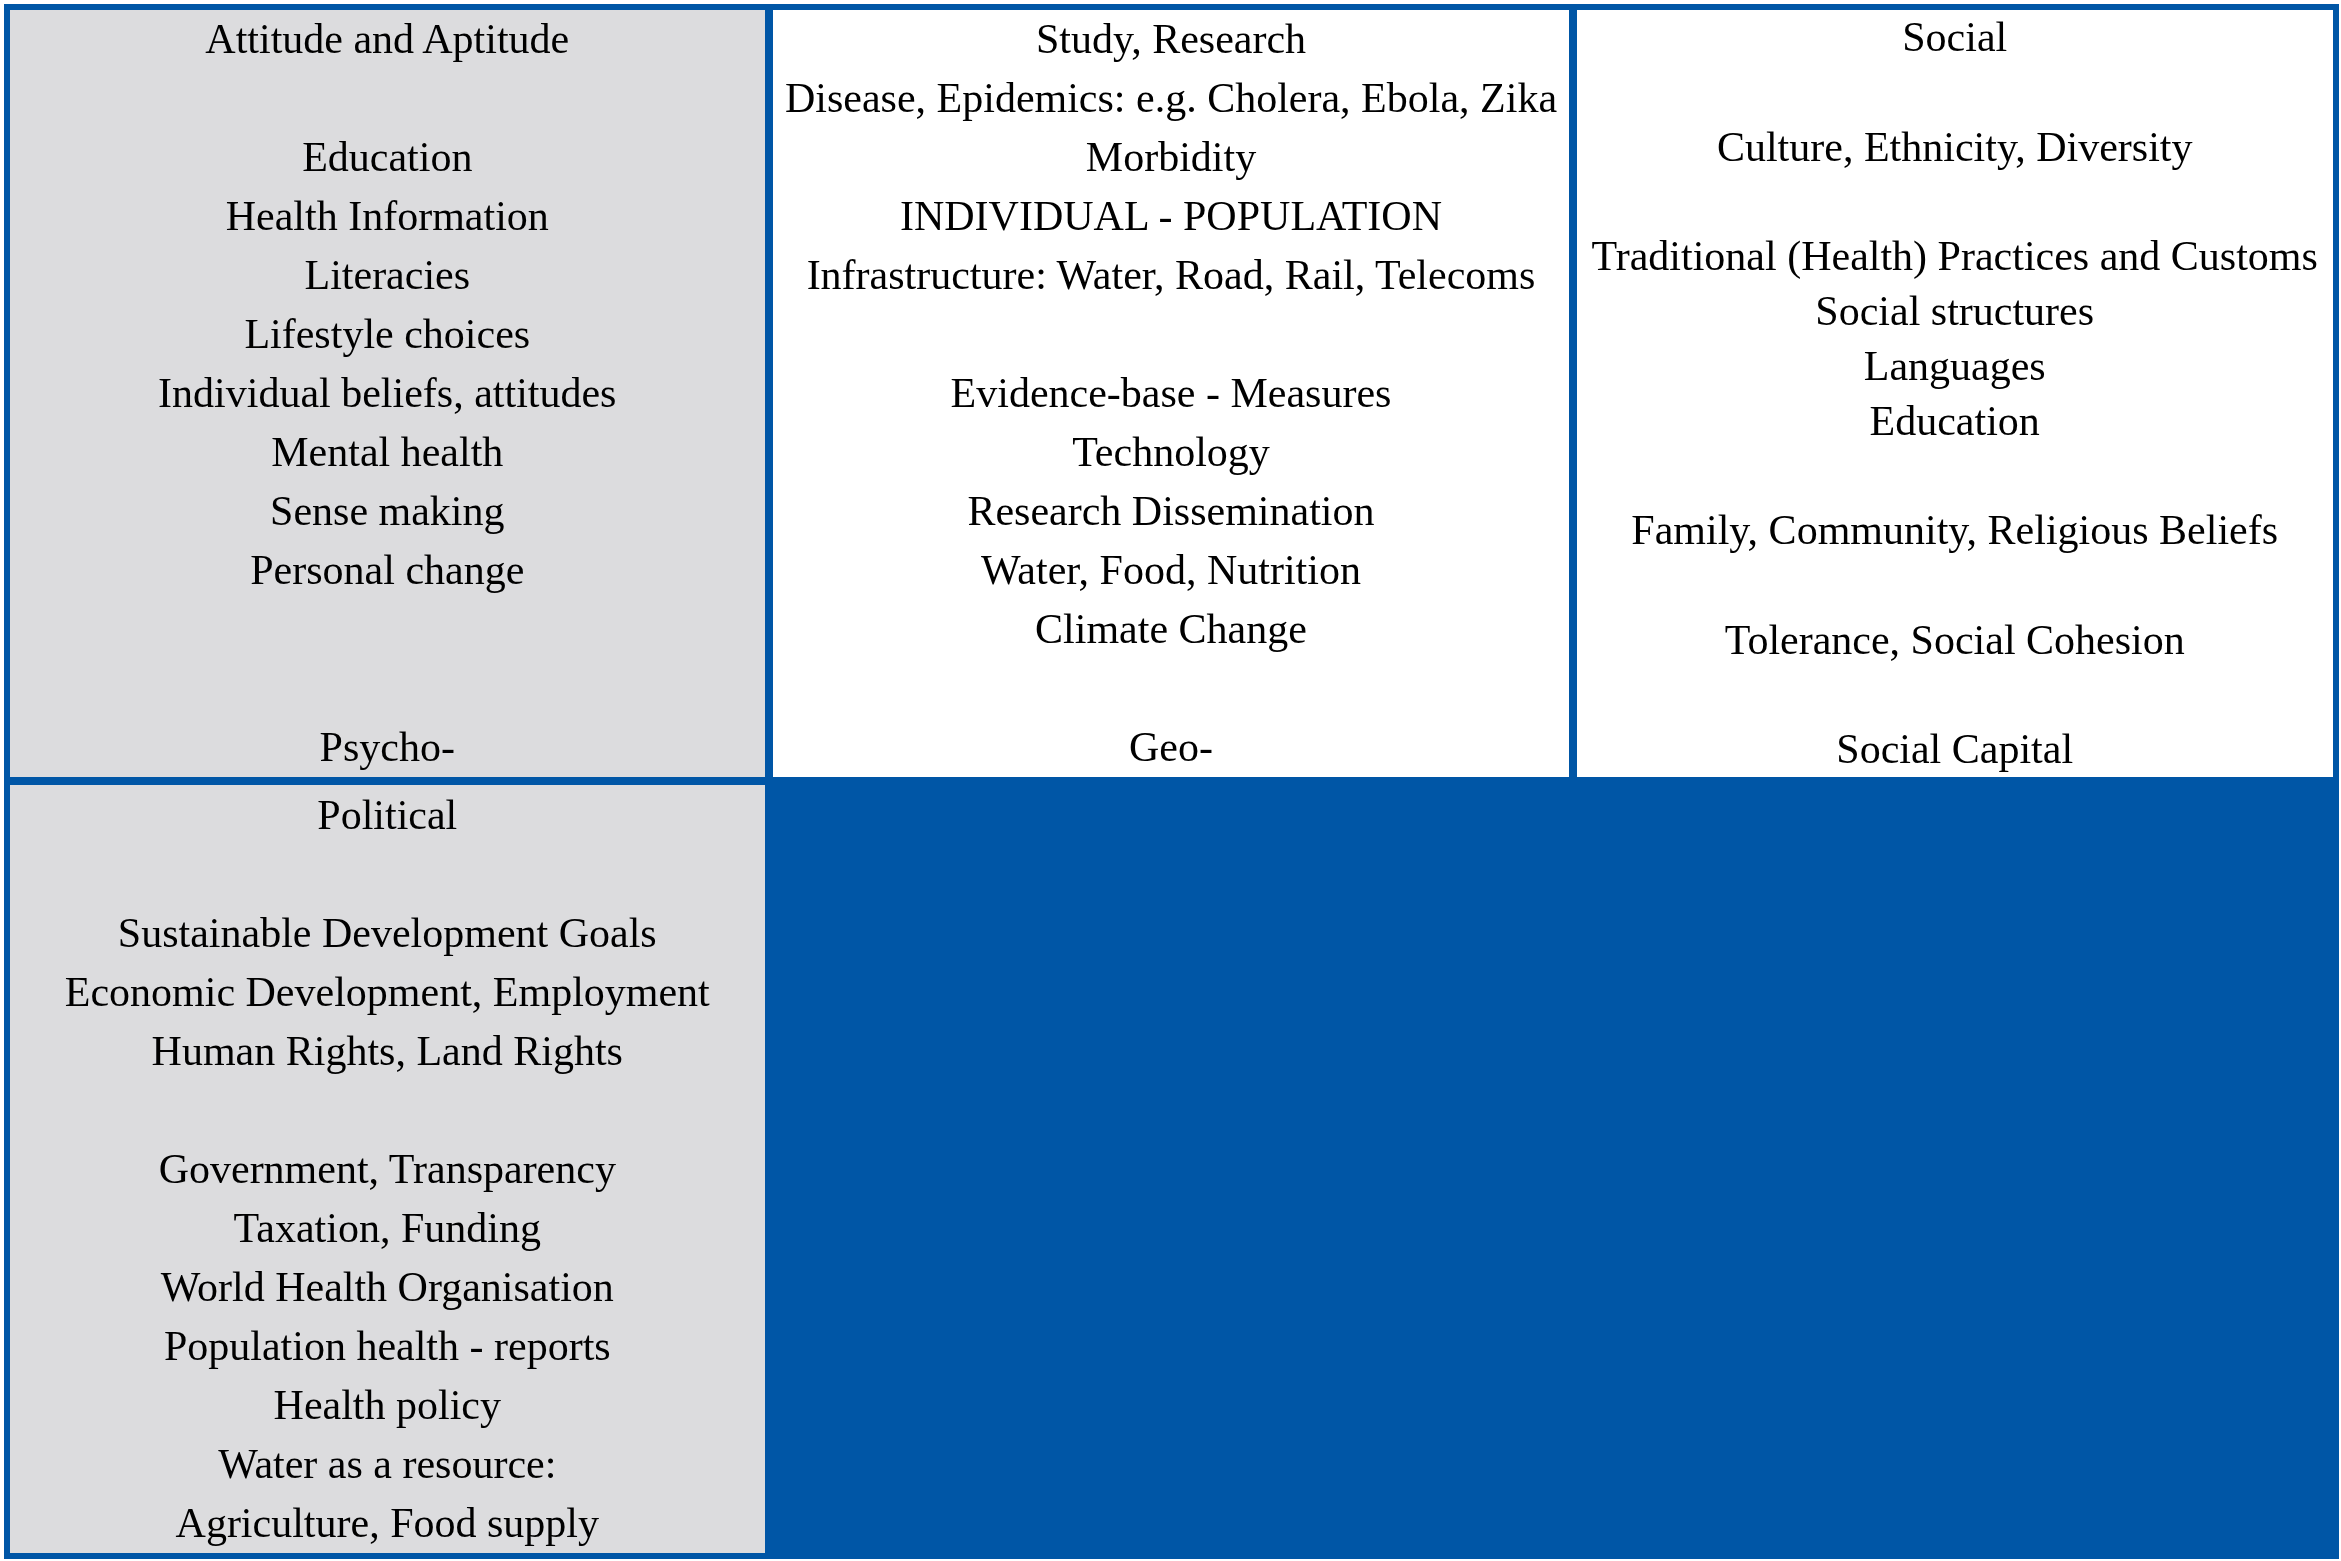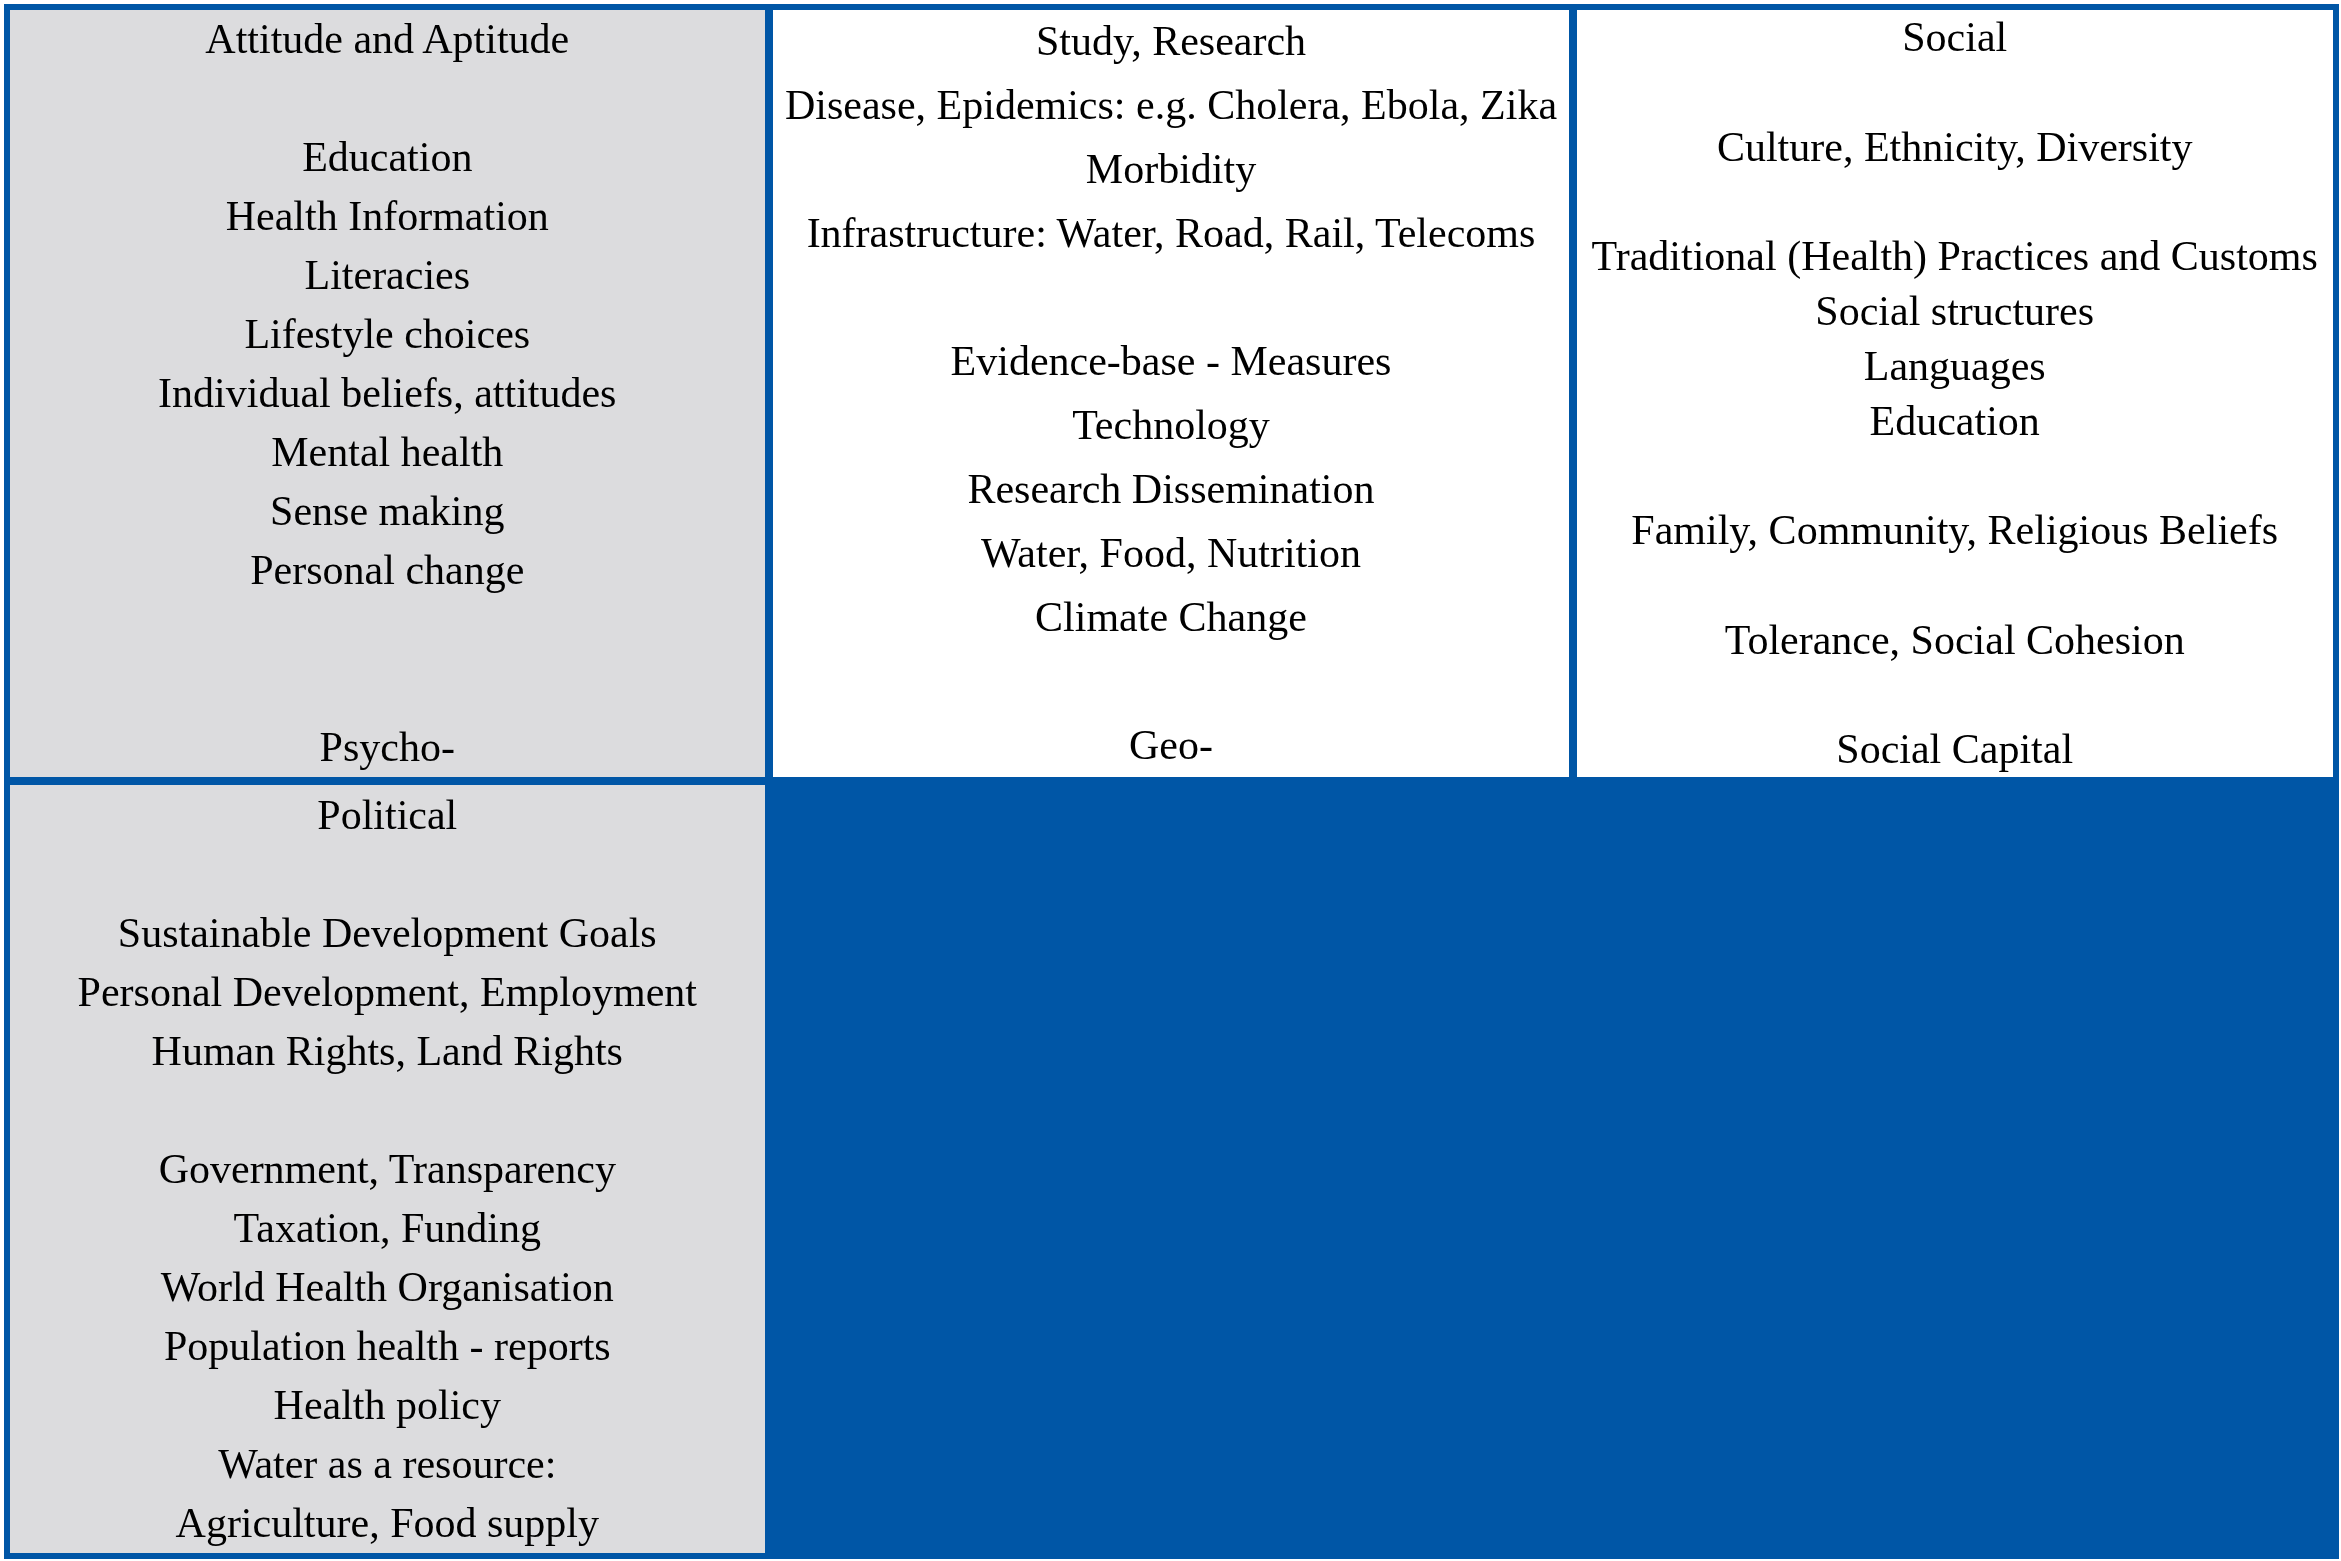--- a/index.html
+++ b/index.html
@@ -71,20 +71,21 @@
         <div class="line">Personal change</div>
         <div class="line"></div>
         <div class="line"></div>
         <div class="line">Psycho-</div>
       </div>
 
       <div class="quadrant white">
         <div class="line">Study, Research</div>
         <div class="line">Disease, Epidemics: e.g. Cholera, Ebola, Zika</div>
         <div class="line">Morbidity</div>
+        <div class="line">INDIVIDUAL - POPULATION</div>
         <div class="line">Infrastructure: Water, Road, Rail, Telecoms</div>
         <div class="line"></div>
         <div class="line">Evidence-base - Measures</div>
         <div class="line">Technology</div>
         <div class="line">Research Dissemination</div>
         <div class="line">Water, Food, Nutrition</div>
         <div class="line">Climate Change</div>
         <div class="line"></div>
         <div class="line">Geo-</div>
       </div>
@@ -103,21 +104,21 @@
         <div class="line"></div>
         <div class="line">Tolerance, Social Cohesion</div>
         <div class="line"></div>
         <div class="line">Social Capital</div>
       </div>
 
       <div class="quadrant gray">
         <div class="line">Political</div>
         <div class="line"></div>
         <div class="line">Sustainable Development Goals</div>
-        <div class="line">Personal Development, Employment</div>
+        <div class="line">Economic Development, Employment</div>
         <div class="line">Human Rights, Land Rights</div>
         <div class="line"></div>
         <div class="line">Government, Transparency</div>
         <div class="line">Taxation, Funding</div>
         <div class="line">World Health Organisation</div>
         <div class="line">Population health - reports</div>
         <div class="line">Health policy</div>
         <div class="line">Water as a resource:</div>
         <div class="line">Agriculture, Food supply</div>
       </div>

